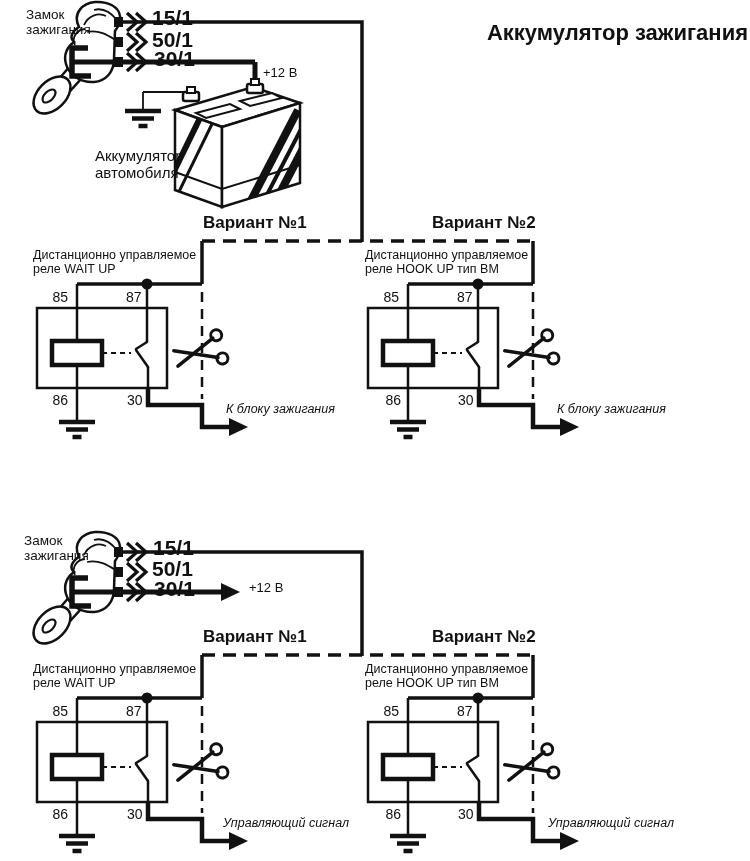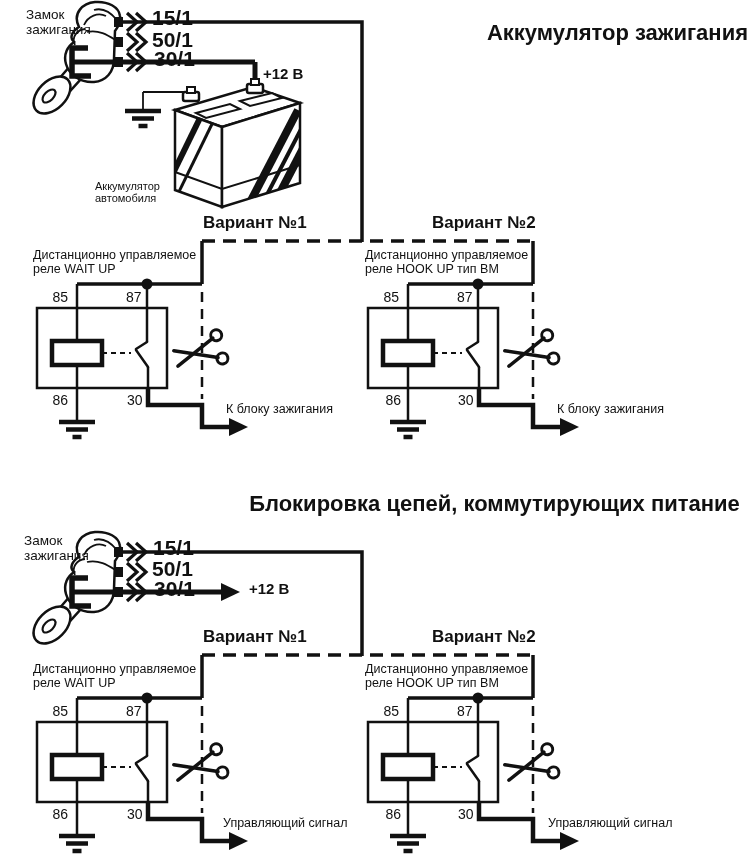--- a/index.html
+++ b/index.html
@@ -3,26 +3,26 @@
 <meta charset="utf-8">
 <style>
   html,body{margin:0;padding:0;background:#fff;}
   #stage{position:relative;width:750px;height:861px;background:#fff;overflow:hidden;
          font-family:"Liberation Sans",sans-serif;color:#111;}
   #art{position:absolute;left:0;top:0;}
   .lbl{position:absolute;white-space:pre-line;color:#111;line-height:1.12;}
   .t-title{font-weight:bold;font-size:22px;}
   .t-var{font-weight:bold;font-size:17px;}
   .t-wire{font-weight:bold;font-size:21px;}
-  .t-plus{font-weight:bold;font-size:15px;}
+  .t-plus{font-weight:normal;font-size:13px;}
   .t-pin{font-size:14px;text-align:center;}
   .t-lock{font-size:13.5px;margin-left:20px;}
-  .t-batt{font-size:11px;margin-top:32px;}
+  .t-batt{font-size:15px;}
   .t-relay{font-size:12.5px;}
-  .t-out{font-size:12.5px;}
+  .t-out{font-size:12.5px;font-style:italic;}
   .ra{text-align:right;}
 </style>
 </head>
 <body>
 
 <div id="stage">
 
 <svg id="art" width="750" height="861" viewBox="0 0 750 861">
   <defs>
 
@@ -154,21 +154,20 @@
   <div class="lbl t-pin" style="left:126px;top:290px;">87</div>
   <div class="lbl t-pin ra" style="left:46px;top:393px;width:22px;">86</div>
   <div class="lbl t-pin" style="left:127px;top:393px;">30</div>
   <div class="lbl t-pin ra" style="left:377px;top:290px;width:22px;">85</div>
   <div class="lbl t-pin" style="left:457px;top:290px;">87</div>
   <div class="lbl t-pin ra" style="left:379px;top:393px;width:22px;">86</div>
   <div class="lbl t-pin" style="left:458px;top:393px;">30</div>
   <div class="lbl t-out" style="left:226px;top:402px;">К блоку зажигания</div>
   <div class="lbl t-out" style="left:557px;top:402px;">К блоку зажигания</div>
 
-  <div class="lbl t-title" style="left:249px;top:492px;width:491px;text-align:center;white-space:nowrap;">Блокировка цепей, коммутирующих питание</div>
   <div class="lbl t-lock" style="left:4px;top:533px;">Замок
 зажигания</div>
   <div class="lbl t-wire" style="left:153px;top:536px;">15/1</div>
   <div class="lbl t-wire" style="left:152px;top:557px;">50/1</div>
   <div class="lbl t-wire" style="left:154px;top:577px;">30/1</div>
   <div class="lbl t-plus" style="left:249px;top:581px;">+12 В</div>
   <div class="lbl t-var" style="left:203px;top:627px;">Вариант №1</div>
   <div class="lbl t-var" style="left:432px;top:627px;">Вариант №2</div>
   <div class="lbl t-relay" style="left:33px;top:662px;">Дистанционно управляемое
 реле WAIT UP</div>

